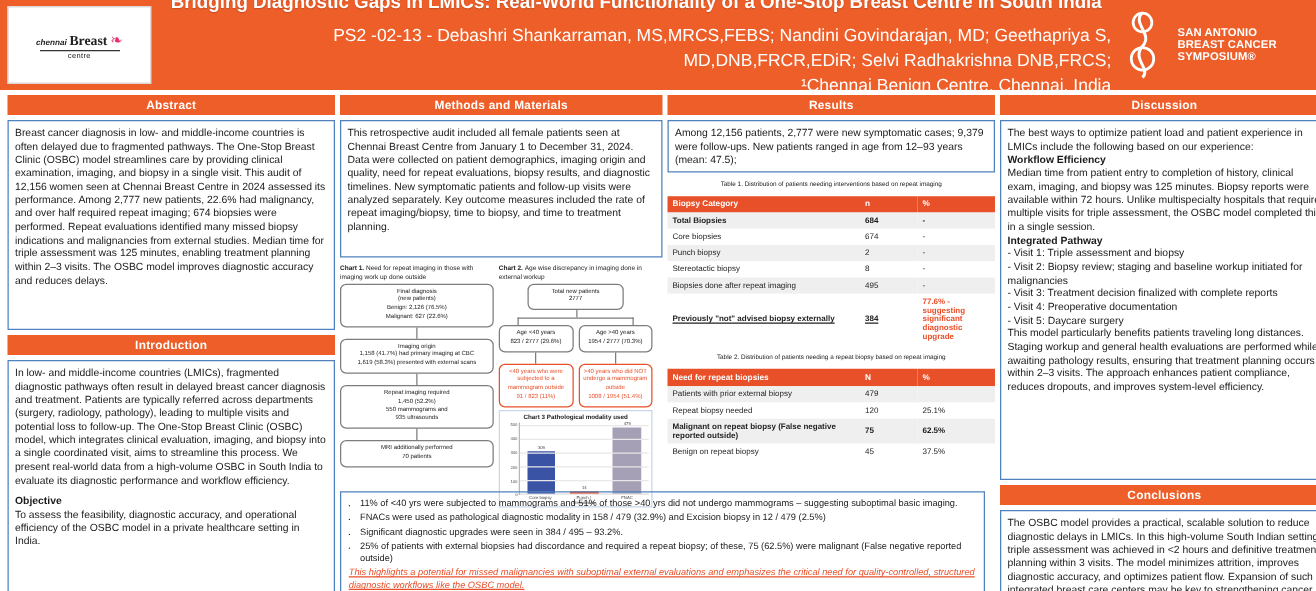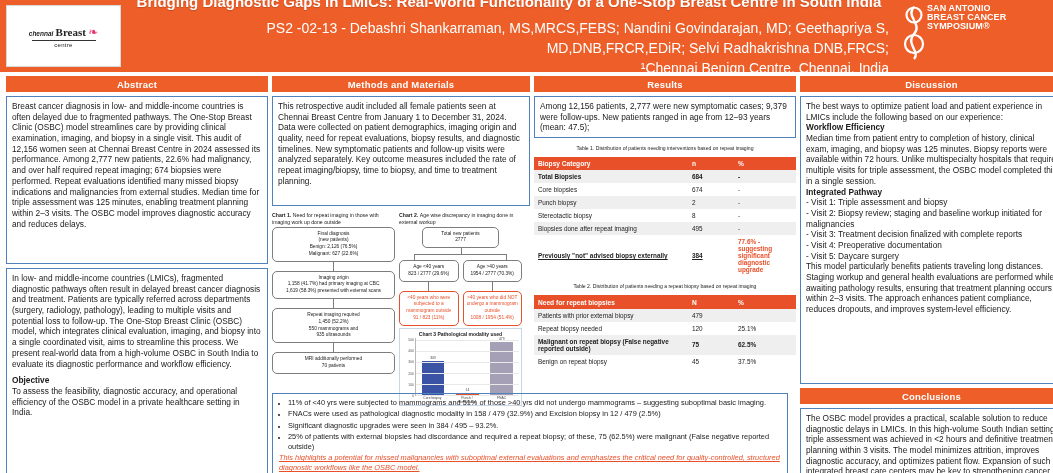--- a/index.html
+++ b/index.html
@@ -41,21 +41,21 @@
     color:#ffffff; font-weight:bold; font-size:15px;
     line-height:1.15; margin-bottom:7px;
     text-shadow:0 1px 1px rgba(0,0,0,.18);
   }
   .poster-authors {
     color:#ffffff; font-size:14px; line-height:1.45;text-align:right;
   }
 
   .sabcs {
     flex:0 0 auto; width:150px; height:64px;
-    display:flex; align-items:flex-start; gap:0;
+    display:flex; align-items:center; gap:15px;
     padding-left:4px;
   }
   .sabcs-ribbon { width:26px; height:58px; position:relative; flex:0 0 auto; }
   .sabcs-right { display:flex; flex-direction:column; justify-content:center; }
   .sabcs-name { color:#fff; font-size:9px; font-weight:bold; line-height:1.02; letter-spacing:.1px; }
   .sabcs-sub { display:flex; align-items:flex-end; gap:6px; margin-top:4px; border-top:1px solid rgba(255,255,255,.85); padding-top:2px; }
   .ut { color:#fff; font-size:5px; line-height:1.1; }
   .ut b { font-size:7px; display:block; }
   .aacr { color:#fff; font-size:9.5px; font-weight:bold; line-height:1; }
   .aacr span { display:block; font-size:3.6px; font-weight:normal; }
@@ -198,20 +198,21 @@
 </div>
 
 <div class="poster">
 
   <div class="col">
     <div class="sec-head">Abstract</div>
     <div class="panel" style="height:168px">
       <p>Breast cancer diagnosis in low- and middle-income countries is often delayed due to fragmented pathways. The One-Stop Breast Clinic (OSBC) model streamlines care by providing clinical examination, imaging, and biopsy in a single visit. This audit of 12,156 women seen at Chennai Breast Centre in 2024 assessed its performance. Among 2,777 new patients, 22.6% had malignancy, and over half required repeat imaging; 674 biopsies were performed. Repeat evaluations identified many missed biopsy indications and malignancies from external studies. Median time for triple assessment was 125 minutes, enabling treatment planning within 2–3 visits. The OSBC model improves diagnostic accuracy and reduces delays.</p>
     </div>
 
+    <div class="sec-head">Introduction</div>
     <div class="panel" style="flex:1">
       <p>In low- and middle-income countries (LMICs), fragmented diagnostic pathways often result in delayed breast cancer diagnosis and treatment. Patients are typically referred across departments (surgery, radiology, pathology), leading to multiple visits and potential loss to follow-up. The One-Stop Breast Clinic (OSBC) model, which integrates clinical evaluation, imaging, and biopsy into a single coordinated visit, aims to streamline this process. We present real-world data from a high-volume OSBC in South India to evaluate its diagnostic performance and workflow efficiency.</p>
       <p class="sub-h">Objective</p>
       <p>To assess the feasibility, diagnostic accuracy, and operational efficiency of the OSBC model in a private healthcare setting in India.</p>
     </div>
   </div>
 
   <div class="col">
     <div class="sec-head">Methods and Materials</div>
     <div class="panel" style="height:110px">

